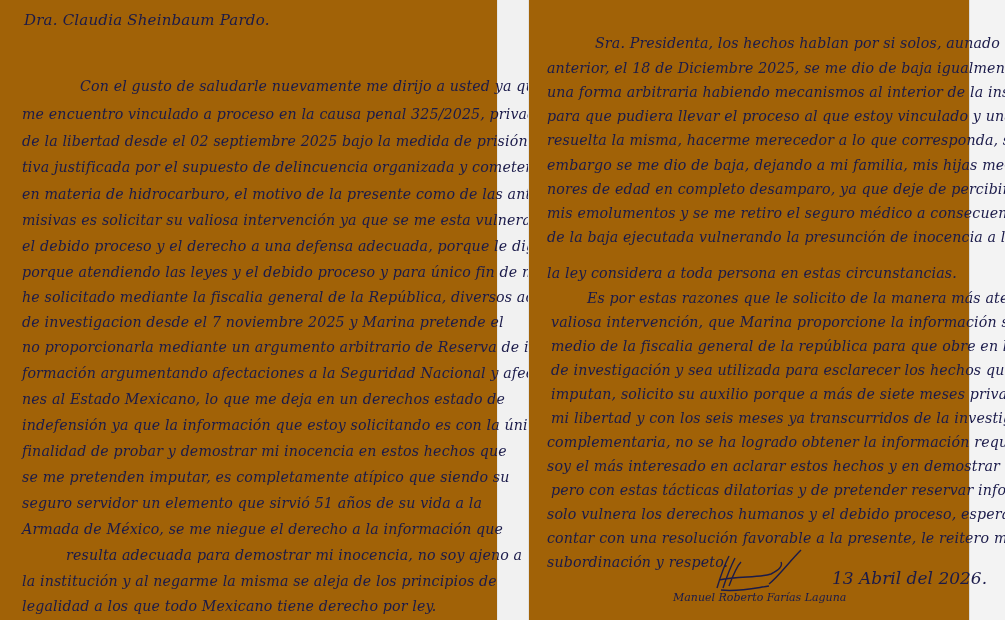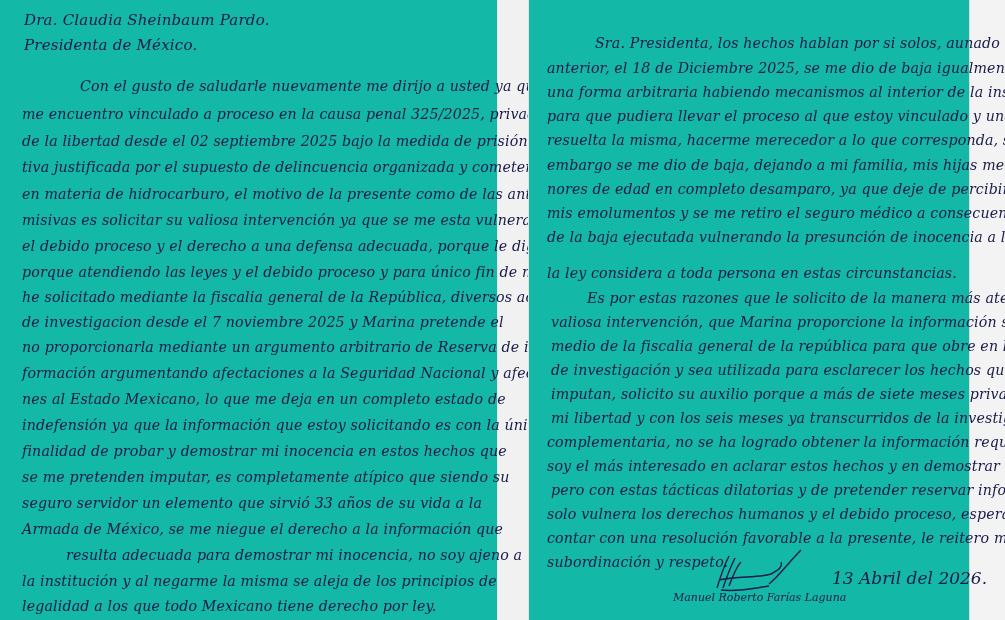--- a/index.html
+++ b/index.html
@@ -3,21 +3,21 @@
   <meta charset="utf-8">
   <style>
     html, body { margin:0; padding:0; }
     body {
       width:1005px; height:620px; overflow:hidden;
       background:#f3f3f3;
       position:relative;
       font-family: "DejaVu Sans", sans-serif;
     }
     .page {
-      position:absolute; top:0; height:620px; background:#14b8a6;
+      position:absolute; top:0; height:620px; background:#a16207;
       color:#1a1a4a;
       font-family: "DejaVu Serif", serif;
       font-style: italic;
     }
     .page-left { left:0; width:497px; }
     .page-right { left:528px; width:440px; border-left:1px solid #e2e2e2; border-right:1px solid #dcdcdc; }
     .gutter { position:absolute; top:0; left:497px; width:31px; height:620px; background:#f1f1f1; border-left:1px solid #e6e6e6; }
     .rightband { position:absolute; top:0; left:969px; width:36px; height:620px; background:#f3f3f3; }
     .addr { position:absolute; left:24px; font-size:15px; letter-spacing:0.2px; }
     .line {
@@ -30,39 +30,38 @@
     .signature { position:absolute; }
   </style>
 </head>
 <body>
 
 <div class="gutter"></div>
 <div class="rightband"></div>
 
 <div class="page page-left">
   <div class="addr" style="top:11px;">Dra. Claudia Sheinbaum Pardo.</div>
-  <div class="addr" style="top:36px;">Presidenta de México.</div>
 
   <div class="line left-line" style="top:78px;left:80px;">Con el gusto de saludarle nuevamente me dirijo a usted ya que</div>
   <div class="line left-line" style="top:106px;">me encuentro vinculado a proceso en la causa penal 325/2025, privado</div>
   <div class="line left-line" style="top:133px;">de la libertad desde el 02 septiembre 2025 bajo la medida de prisión preven-</div>
   <div class="line left-line" style="top:159px;">tiva justificada por el supuesto de delincuencia organizada y cometer delitos</div>
   <div class="line left-line" style="top:186px;">en materia de hidrocarburo, el motivo de la presente como de las anteriores</div>
   <div class="line left-line" style="top:212px;">misivas es solicitar su valiosa intervención ya que se me esta vulnerando</div>
   <div class="line left-line" style="top:238px;">el debido proceso y el derecho a una defensa adecuada, porque le digo esto,</div>
   <div class="line left-line" style="top:264px;">porque atendiendo las leyes y el debido proceso y para único fin de mi defensa</div>
   <div class="line left-line" style="top:289px;">he solicitado mediante la fiscalia general de la República, diversos actos</div>
   <div class="line left-line" style="top:314px;">de investigacion desde el 7 noviembre 2025 y Marina pretende el</div>
   <div class="line left-line" style="top:339px;">no proporcionarla mediante un argumento arbitrario de Reserva de in-</div>
   <div class="line left-line" style="top:365px;">formación argumentando afectaciones a la Seguridad Nacional y afectacio-</div>
-  <div class="line left-line" style="top:391px;">nes al Estado Mexicano, lo que me deja en un completo estado de</div>
+  <div class="line left-line" style="top:391px;">nes al Estado Mexicano, lo que me deja en un derechos estado de</div>
   <div class="line left-line" style="top:417px;">indefensión ya que la información que estoy solicitando es con la única</div>
   <div class="line left-line" style="top:443px;">finalidad de probar y demostrar mi inocencia en estos hechos que</div>
   <div class="line left-line" style="top:469px;">se me pretenden imputar, es completamente atípico que siendo su</div>
-  <div class="line left-line" style="top:495px;">seguro servidor un elemento que sirvió 33 años de su vida a la</div>
+  <div class="line left-line" style="top:495px;">seguro servidor un elemento que sirvió 51 años de su vida a la</div>
   <div class="line left-line" style="top:521px;">Armada de México, se me niegue el derecho a la información que</div>
   <div class="line left-line" style="top:547px;left:26px;margin-left:40px;">resulta adecuada para demostrar mi inocencia, no soy ajeno a</div>
   <div class="line left-line" style="top:573px;">la institución y al negarme la misma se aleja de los principios de</div>
   <div class="line left-line" style="top:598px;">legalidad a los que todo Mexicano tiene derecho por ley.</div>
 </div>
 
 <div class="page page-right">
   <div class="line right-line" style="top:35px;left:66px;">Sra. Presidenta, los hechos hablan por si solos, aunado a lo</div>
   <div class="line right-line" style="top:60px;">anterior, el 18 de Diciembre 2025, se me dio de baja igualmente de</div>
   <div class="line right-line" style="top:84px;">una forma arbitraria habiendo mecanismos al interior de la institución</div>

